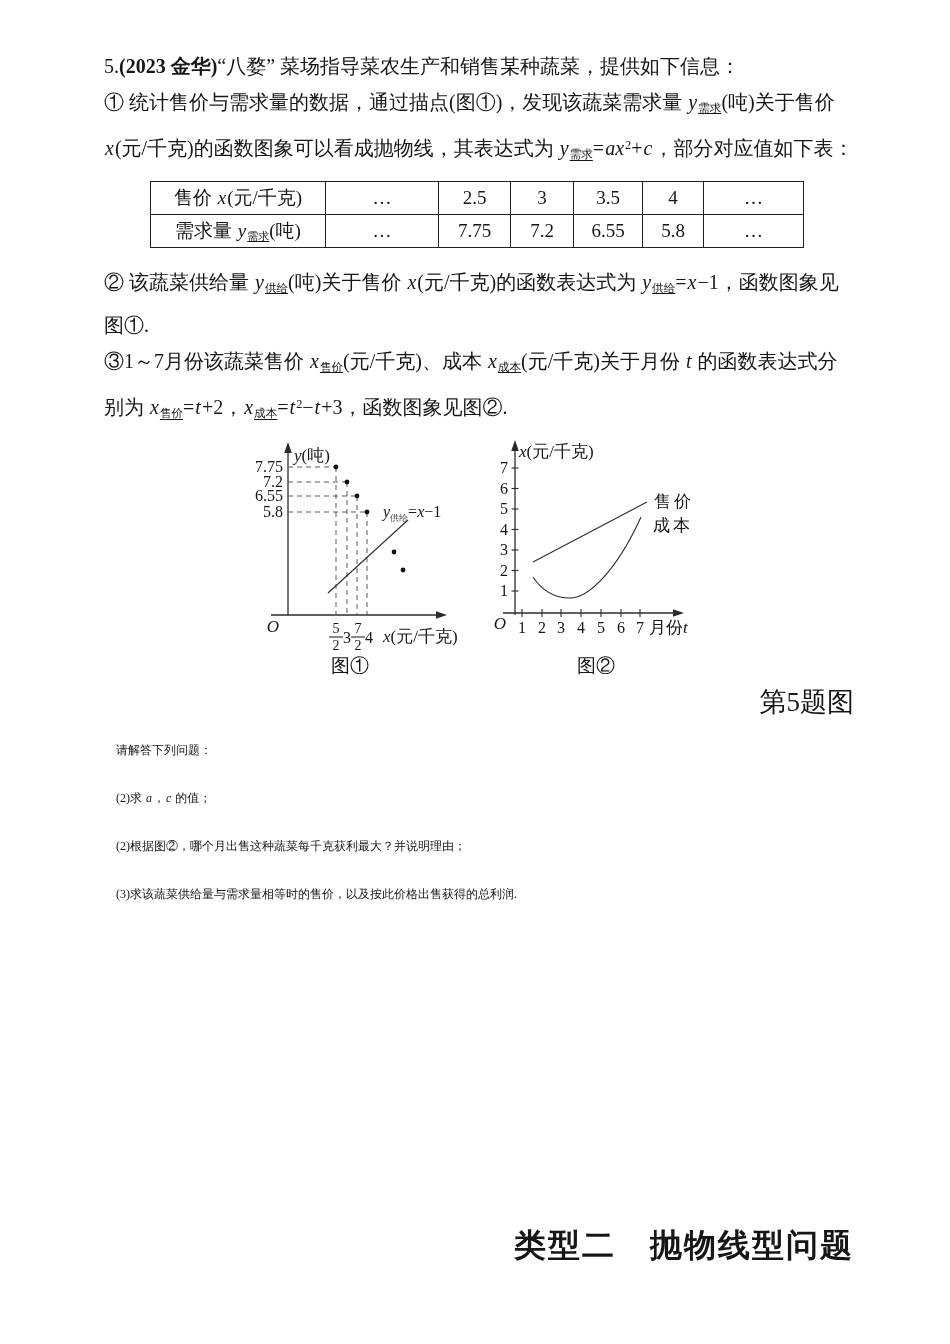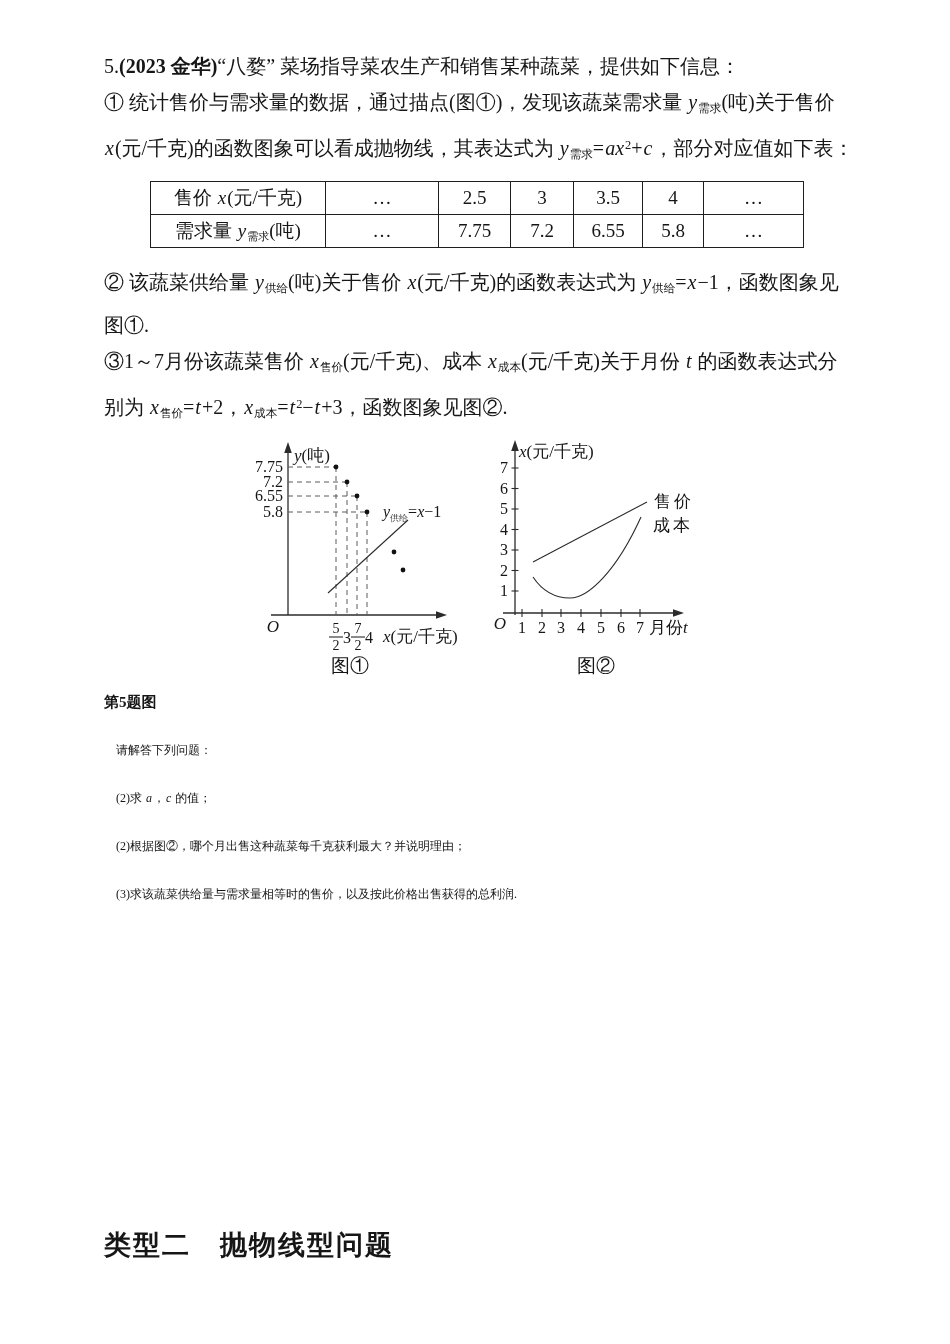--- a/index.html
+++ b/index.html
@@ -6,21 +6,21 @@
   body{
     width:950px;height:1344px;background:#ffffff;color:#161616;
     font-family:"Liberation Serif","DejaVu Serif",serif;
     overflow:hidden;
   }
   .page{padding:48px 96px 0 104px;}
   .para{font-size:20px;line-height:36px;margin:0;}
   .seg-n{}
   .seg-b{font-weight:bold;}
   .seg-i{font-style:italic;padding:0 1px;}
-  .seg-sub{font-size:0.58em;vertical-align:-0.28em;letter-spacing:0;}
+  .seg-sub{font-size:0.58em;vertical-align:-0.28em;letter-spacing:0;text-decoration:underline;}
   .seg-sup{font-size:0.62em;vertical-align:0.5em;}
   table.values{
     border-collapse:collapse;table-layout:fixed;width:653px;
     margin:7px 0 14px 46px;
     border-radius:12px;
   }
   table.values td{
     border:1.5px solid #1f1f1f;text-align:center;vertical-align:middle;
     font-size:19px;height:32px;padding:0;overflow:hidden;white-space:nowrap;
   }
@@ -32,25 +32,25 @@
   .axlabel{font-size:17px;}
   .cap{font-size:19px;}
   .frac{font-size:14px;}
   .linelab{font-size:16px;}
   .sub-small{font-size:9px;fill:#3a3a3a;}
   .stroke{stroke:#2b2b2b;stroke-width:1.3;fill:none;}
   .thin{stroke:#2b2b2b;stroke-width:1.1;fill:none;}
   .dash{stroke:#5a5a5a;stroke-width:1;fill:none;stroke-dasharray:5,4;}
   .arrow{fill:#2b2b2b;stroke:none;}
   .pt{fill:#111;stroke:none;}
-  .fig-title{font-size:15px;font-weight:bold;text-align:left;line-height:36px;margin:4px 0 0 0;}
+  .fig-title{font-size:27px;font-weight:normal;text-align:right;line-height:36px;margin:4px 0 0 0;}
   .q{font-size:12px;line-height:36px;margin:12px;}
   .section-heading{
-    margin:314px 0 0 0;text-align:left;font-weight:bold;
-    font-size:27px;line-height:38px;letter-spacing:2px;
+    margin:314px 0 0 0;text-align:right;font-weight:bold;
+    font-size:32px;line-height:38px;letter-spacing:2px;
   }
 </style>
 </head>
 <body>
 
 <div class="page">
 
   <p class="para"><span class="seg-n">5.</span><span class="seg-b">(2023 金华)</span><span class="seg-n">“八婺” 菜场指导菜农生产和销售某种蔬菜，提供如下信息：</span></p>
 
   <p class="para"><span class="seg-n">① 统计售价与需求量的数据，通过描点(图①)，发现该蔬菜需求量 </span><span class="seg-i">y</span><span class="seg-sub">需求</span><span class="seg-n">(吨)关于售价 </span><span class="seg-i">x</span><span class="seg-n">(元/千克)的函数图象可以看成抛物线，其表达式为 </span><span class="seg-i">y</span><span class="seg-sub">需求</span><span class="seg-n">=</span><span class="seg-i">ax</span><span class="seg-sup">2</span><span class="seg-n">+</span><span class="seg-i">c</span><span class="seg-n">，部分对应值如下表：</span></p>

